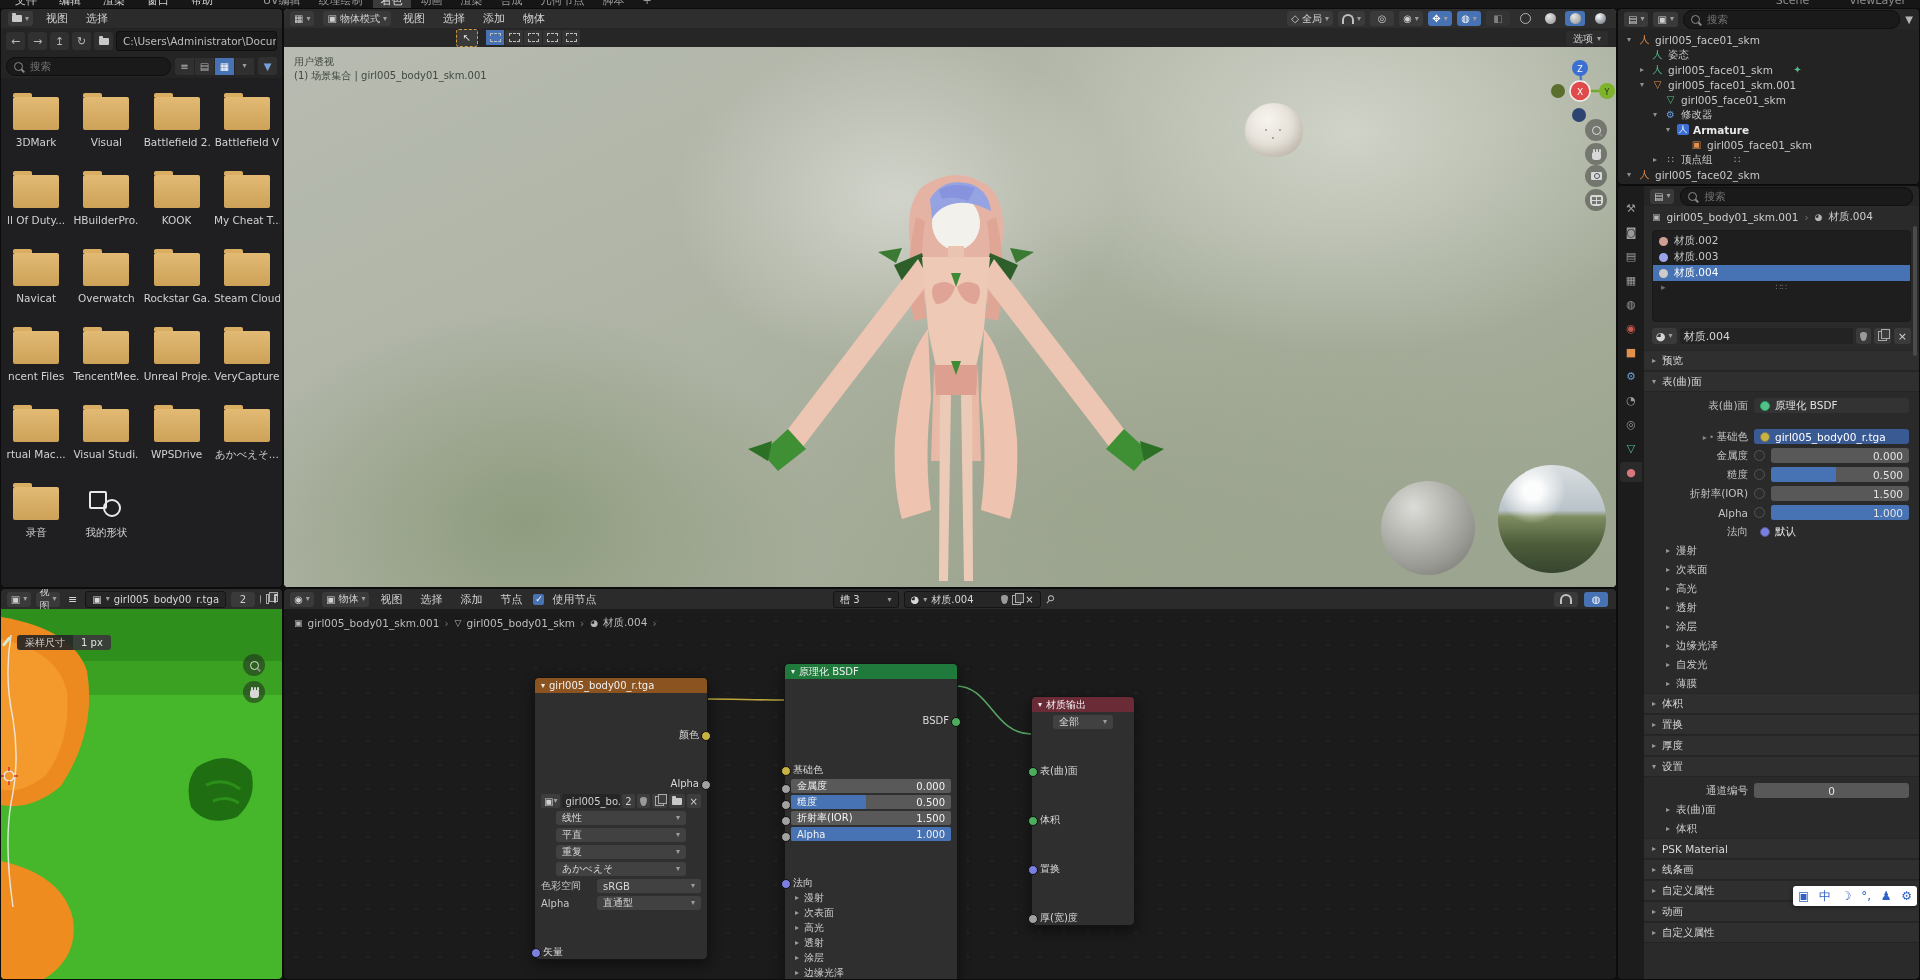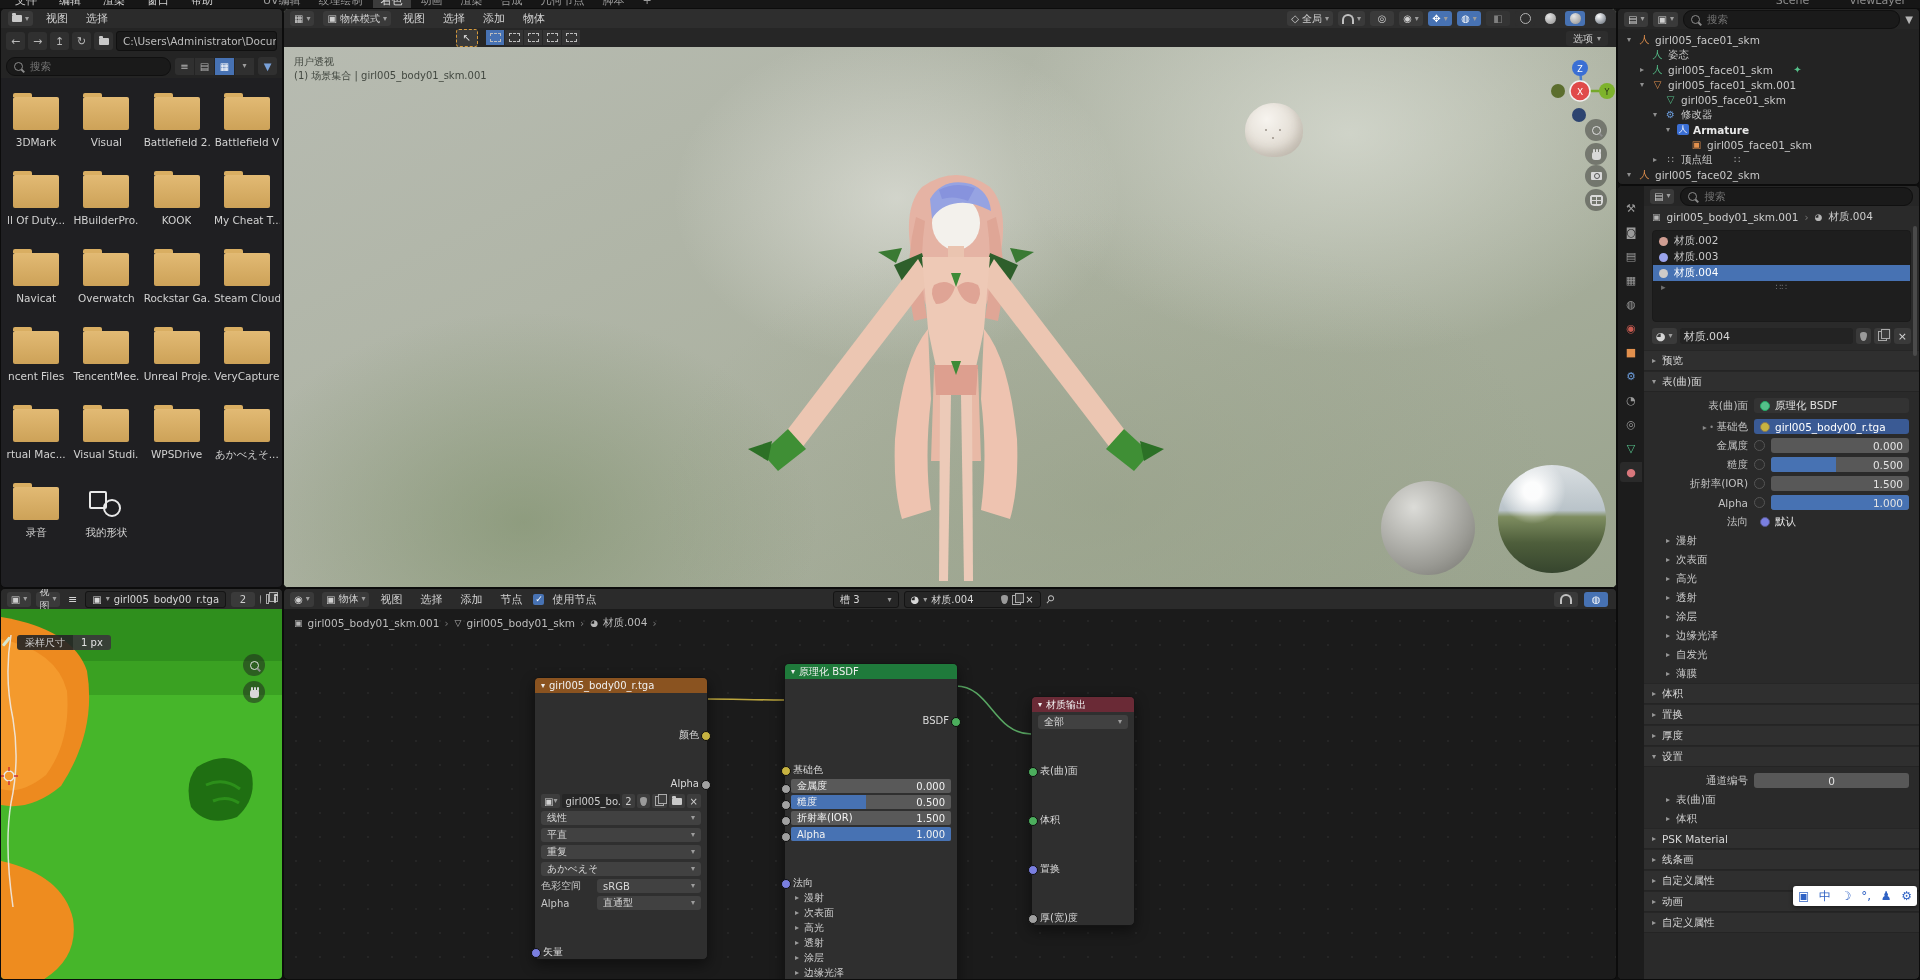--- a/index.html
+++ b/index.html
@@ -102,21 +102,21 @@
   .sockR{right:-4px;}
   .sockL{left:-4px;}
   .sock-yellow{background:#c7b341;}
   .sock-gray{background:#a1a1a1;}
   .sock-green{background:#4cae5d;}
   .sock-purple{background:#7a7fe0;}
   .nslider{height:14px;background:#595959;border-radius:2px;margin:2px 6px;position:relative;overflow:hidden;display:flex;align-items:center;}
   .nfill{position:absolute;left:0;top:0;bottom:0;background:#4772b3;}
   .nslider .l{position:relative;z-index:1;padding-left:6px;flex:1;color:#f2f2f2;}
   .nslider .v{position:relative;z-index:1;padding-right:6px;color:#f2f2f2;}
-  .ncombo{height:14px;background:#414141;border-radius:3px;margin:3px 6px;display:flex;align-items:center;justify-content:space-between;padding:0 6px;color:#d8d8d8;}
+  .ncombo{height:14px;background:#414141;border-radius:3px;margin:3px 21px;display:flex;align-items:center;justify-content:space-between;padding:0 6px;color:#d8d8d8;}
   .nlc{display:flex;align-items:center;margin:3px 6px;gap:4px;}
   .nlc .lab{width:52px;color:#c7c7c7;}
   .nlc .ncombo{flex:1;margin:0;}
   .ndb{display:flex;align-items:center;gap:2px;margin:3px 6px;}
   .ndb .seg{height:14px;background:#3d3d3d;border-radius:2px;display:flex;align-items:center;justify-content:center;padding:0 3px;color:#cfcfcf;}
   .ndb .name{flex:1;background:#262626;justify-content:flex-start;overflow:hidden;white-space:nowrap;}
   .shield{width:7px;height:9px;background:#9a9a9a;border-radius:45% 45% 50% 50%/30% 30% 70% 70%;}
   .dup{width:7px;height:8px;border:1px solid #aaa;position:relative;}
   .dup::after{content:"";position:absolute;left:2px;top:-3px;width:7px;height:8px;border:1px solid #aaa;background:#3d3d3d;}
   .mini-folder{width:10px;height:7px;background:#c9c9c9;border-radius:1px;position:relative;}
@@ -1017,21 +1017,21 @@
           <span>表(曲)面</span>
         </div>
 
       <div class="frow" style="margin-top:4px">
         <span class="flab">表(曲)面</span>
         <span class="fwid fflat">
             <span class="deco green" style="width:8px;height:8px"></span>
             <span>原理化 BSDF</span>
           </span>
       </div>
-      <div class="frow" style="margin-top:2px">
+      <div class="frow" style="margin-top:12px">
         <span class="flab"><span style="color:#888;font-size:8px">▸ • </span><span>基础色</span></span>
         <span class="fwid fblue">
             <span class="deco yellow" style="width:8px;height:8px"></span>
             <span>girl005_body00_r.tga</span>
           </span>
       </div>
       <div class="frow">
         <span class="flab">金属度</span>
         <span class="deco"></span>
         <span class="fwid fslider">

